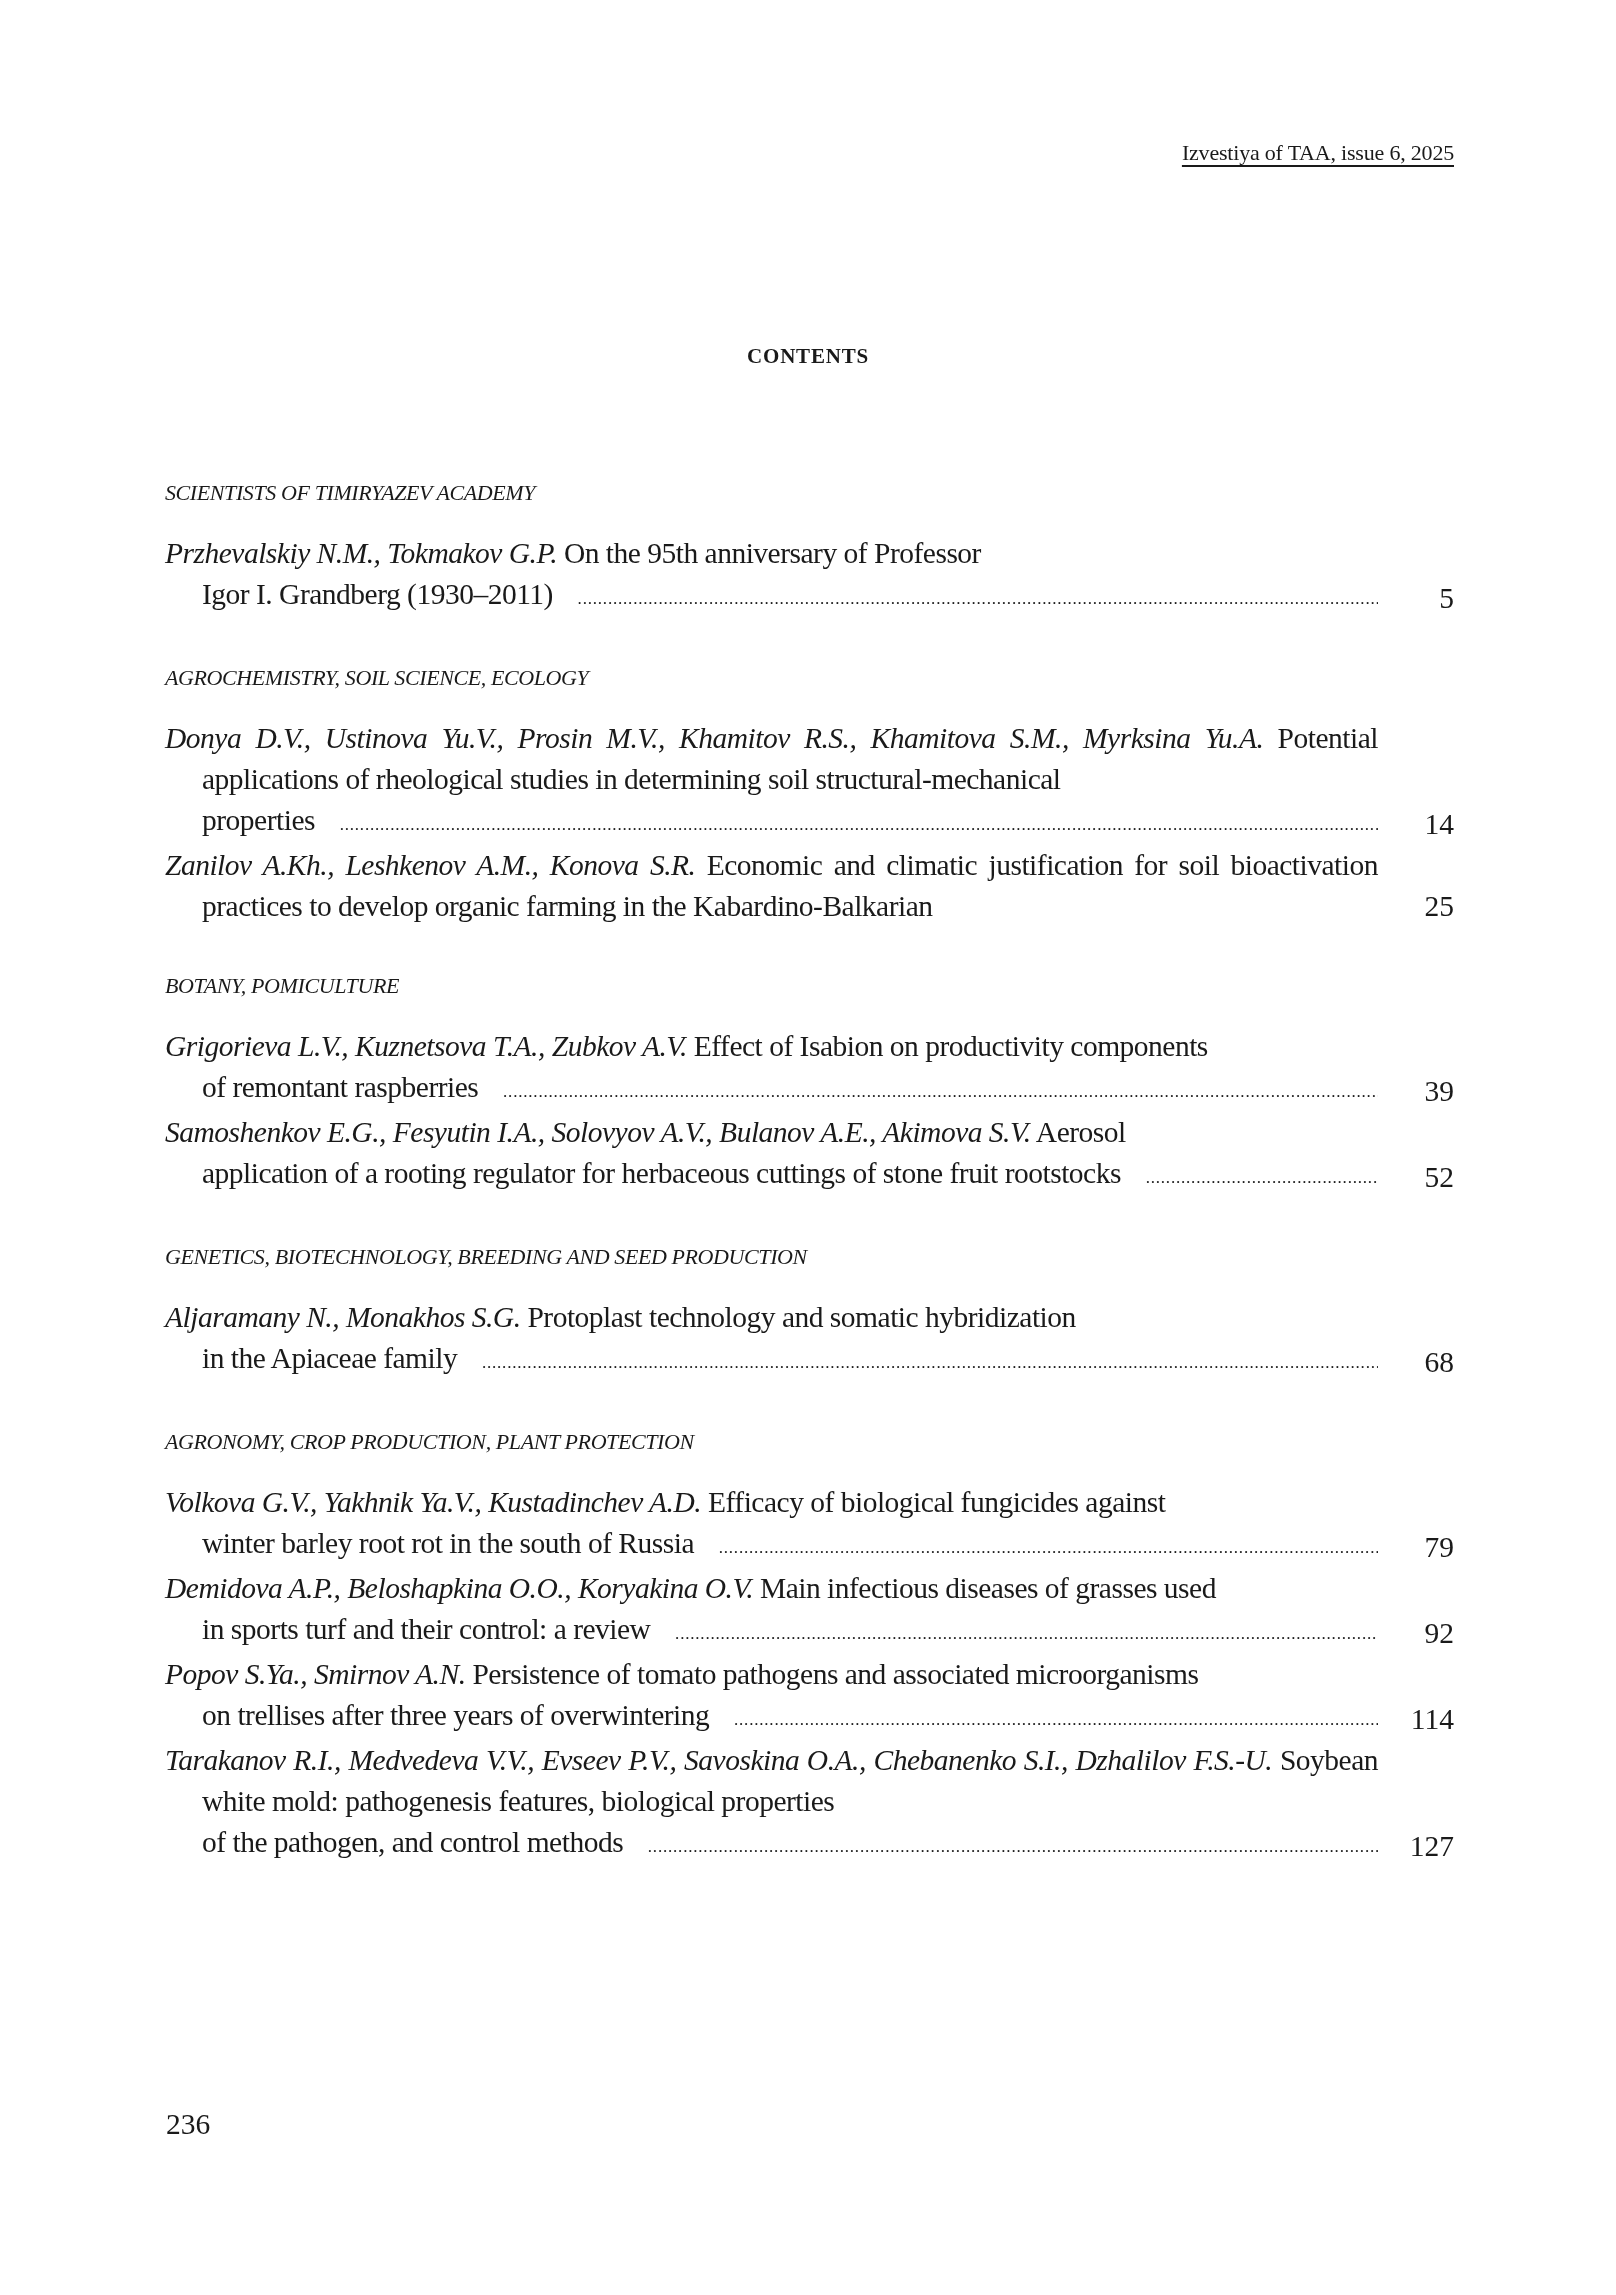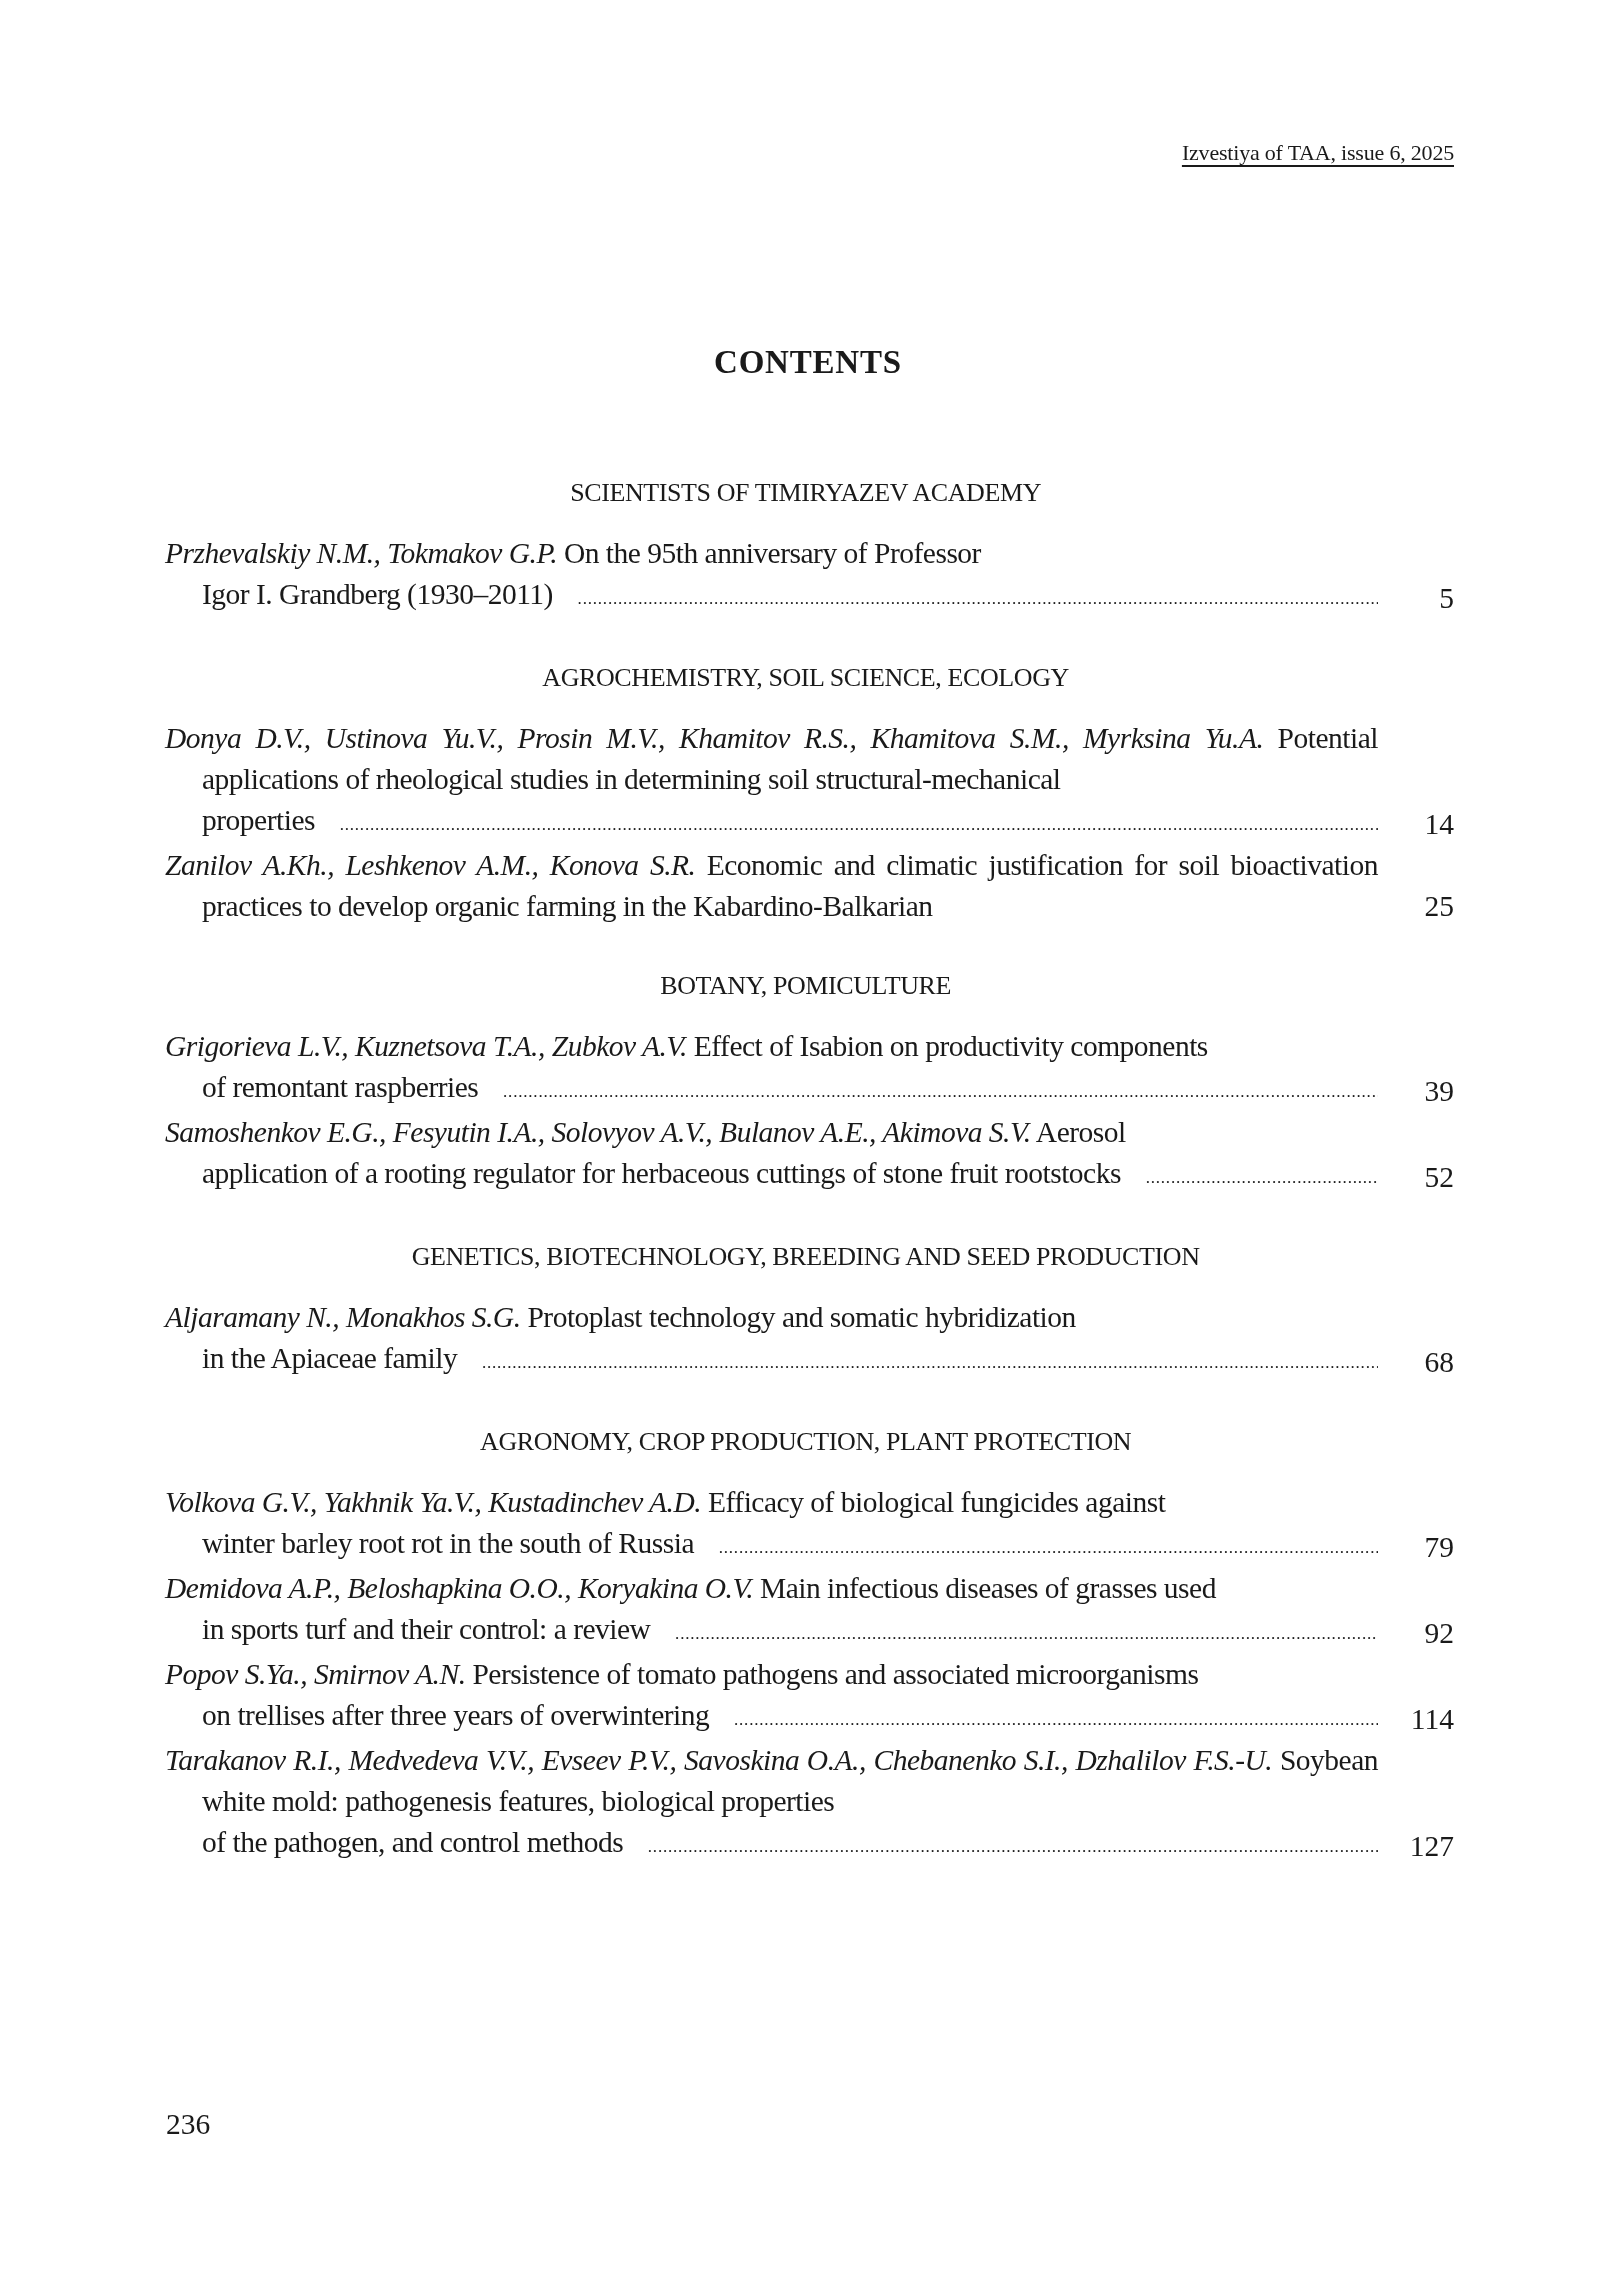--- a/index.html
+++ b/index.html
@@ -26,35 +26,35 @@
       text-decoration-thickness: 2.3px;
       letter-spacing: -0.2px;
     }
     .page-title {
       position: absolute;
       top: 344px;
       left: 0;
       width: 1616px;
       text-align: center;
       font-weight: bold;
-      font-size: 33px;
+      font-size: 21px;
       letter-spacing: 0.8px;
     }
     .toc {
       position: absolute;
       top: 473px;
       left: 165px;
       width: 1289px;
     }
     .section {
       margin-bottom: 39px;
     }
     .section-heading {
-      text-align: center;
-      font-size: 26px;
+      font-style: italic;
+      font-size: 22px;
       line-height: 40px;
       margin: 0 0 20px 0;
       padding-right: 7.8px;
       letter-spacing: -0.4px;
     }
     .entry {
       position: relative;
       padding-right: 76px;
       font-size: 29.5px;
       line-height: 41px;

